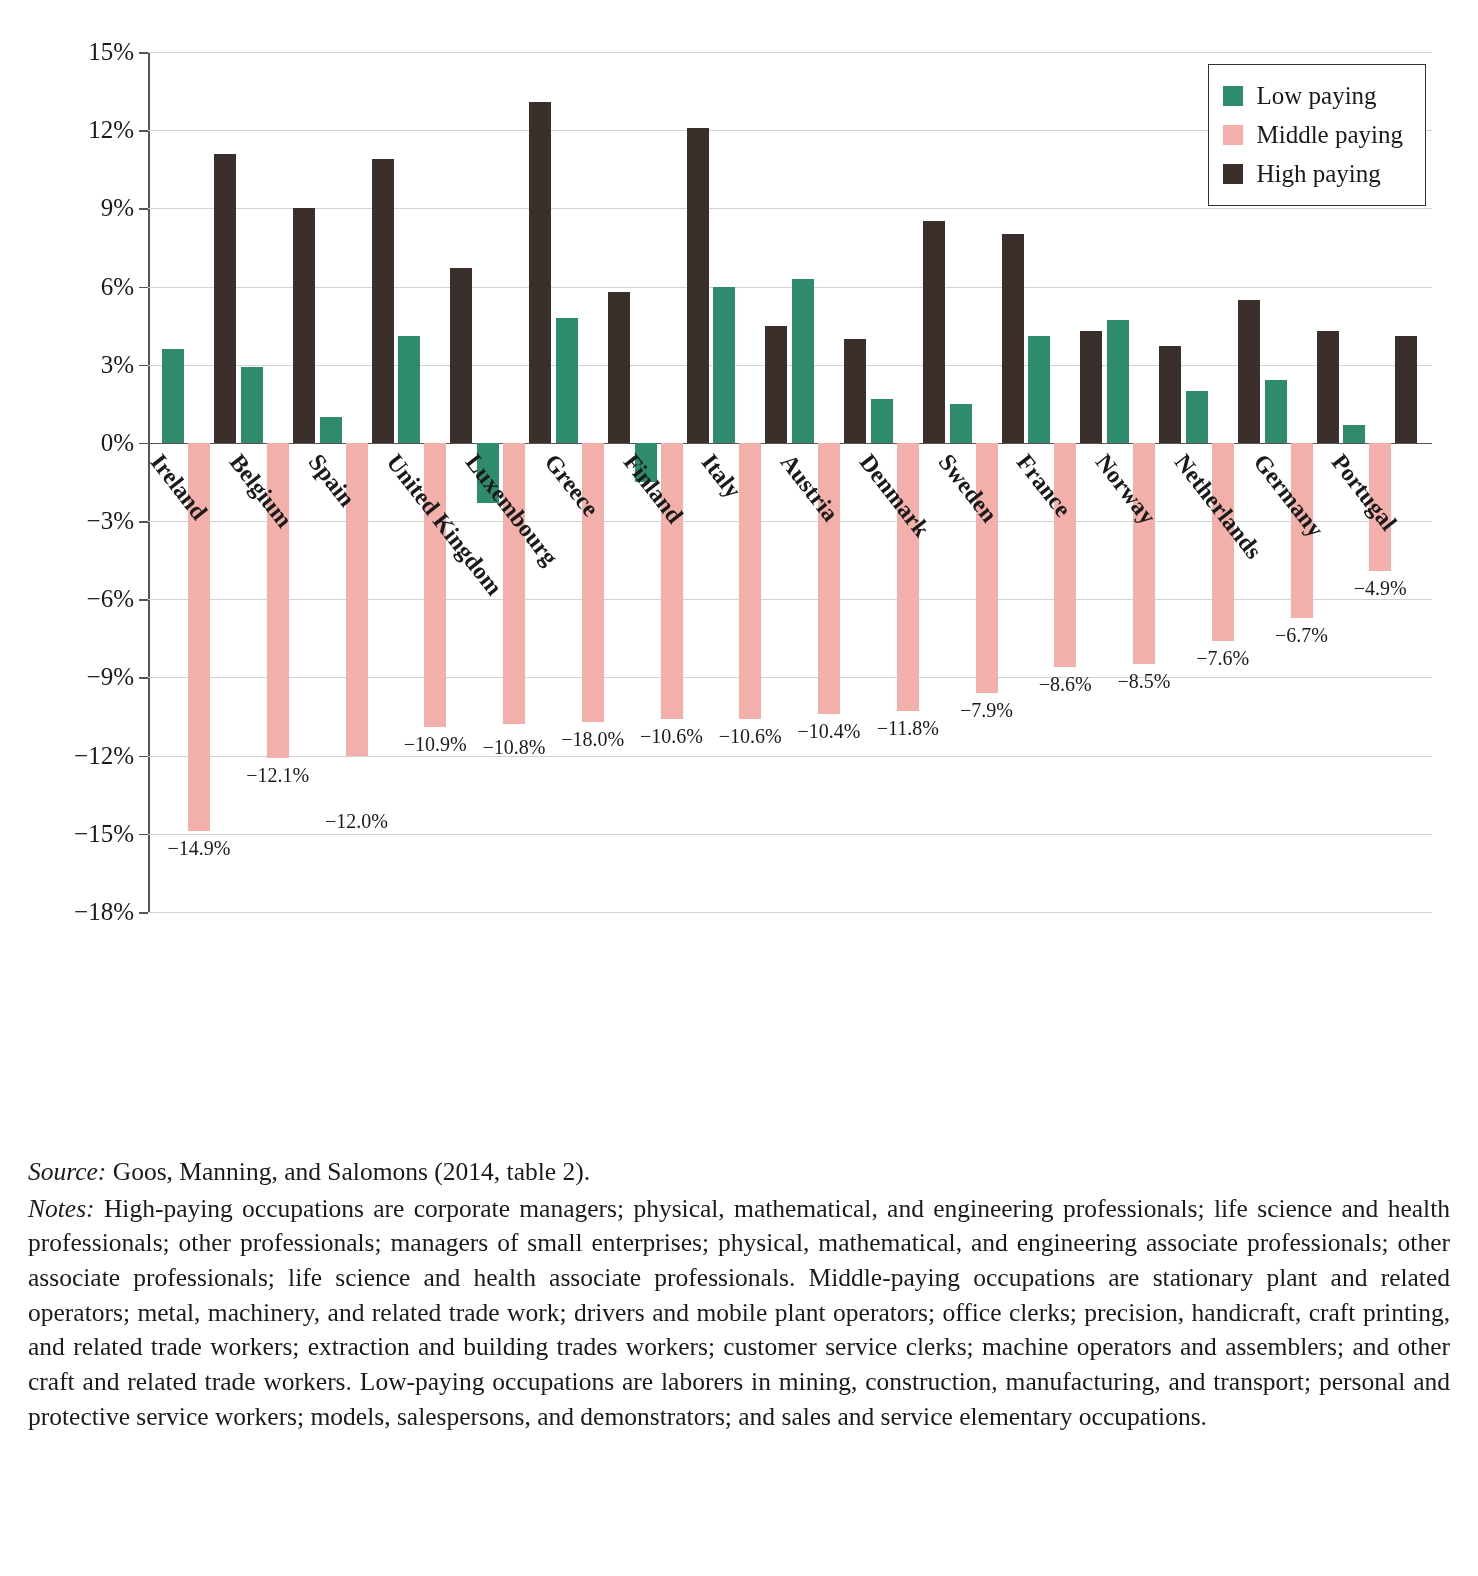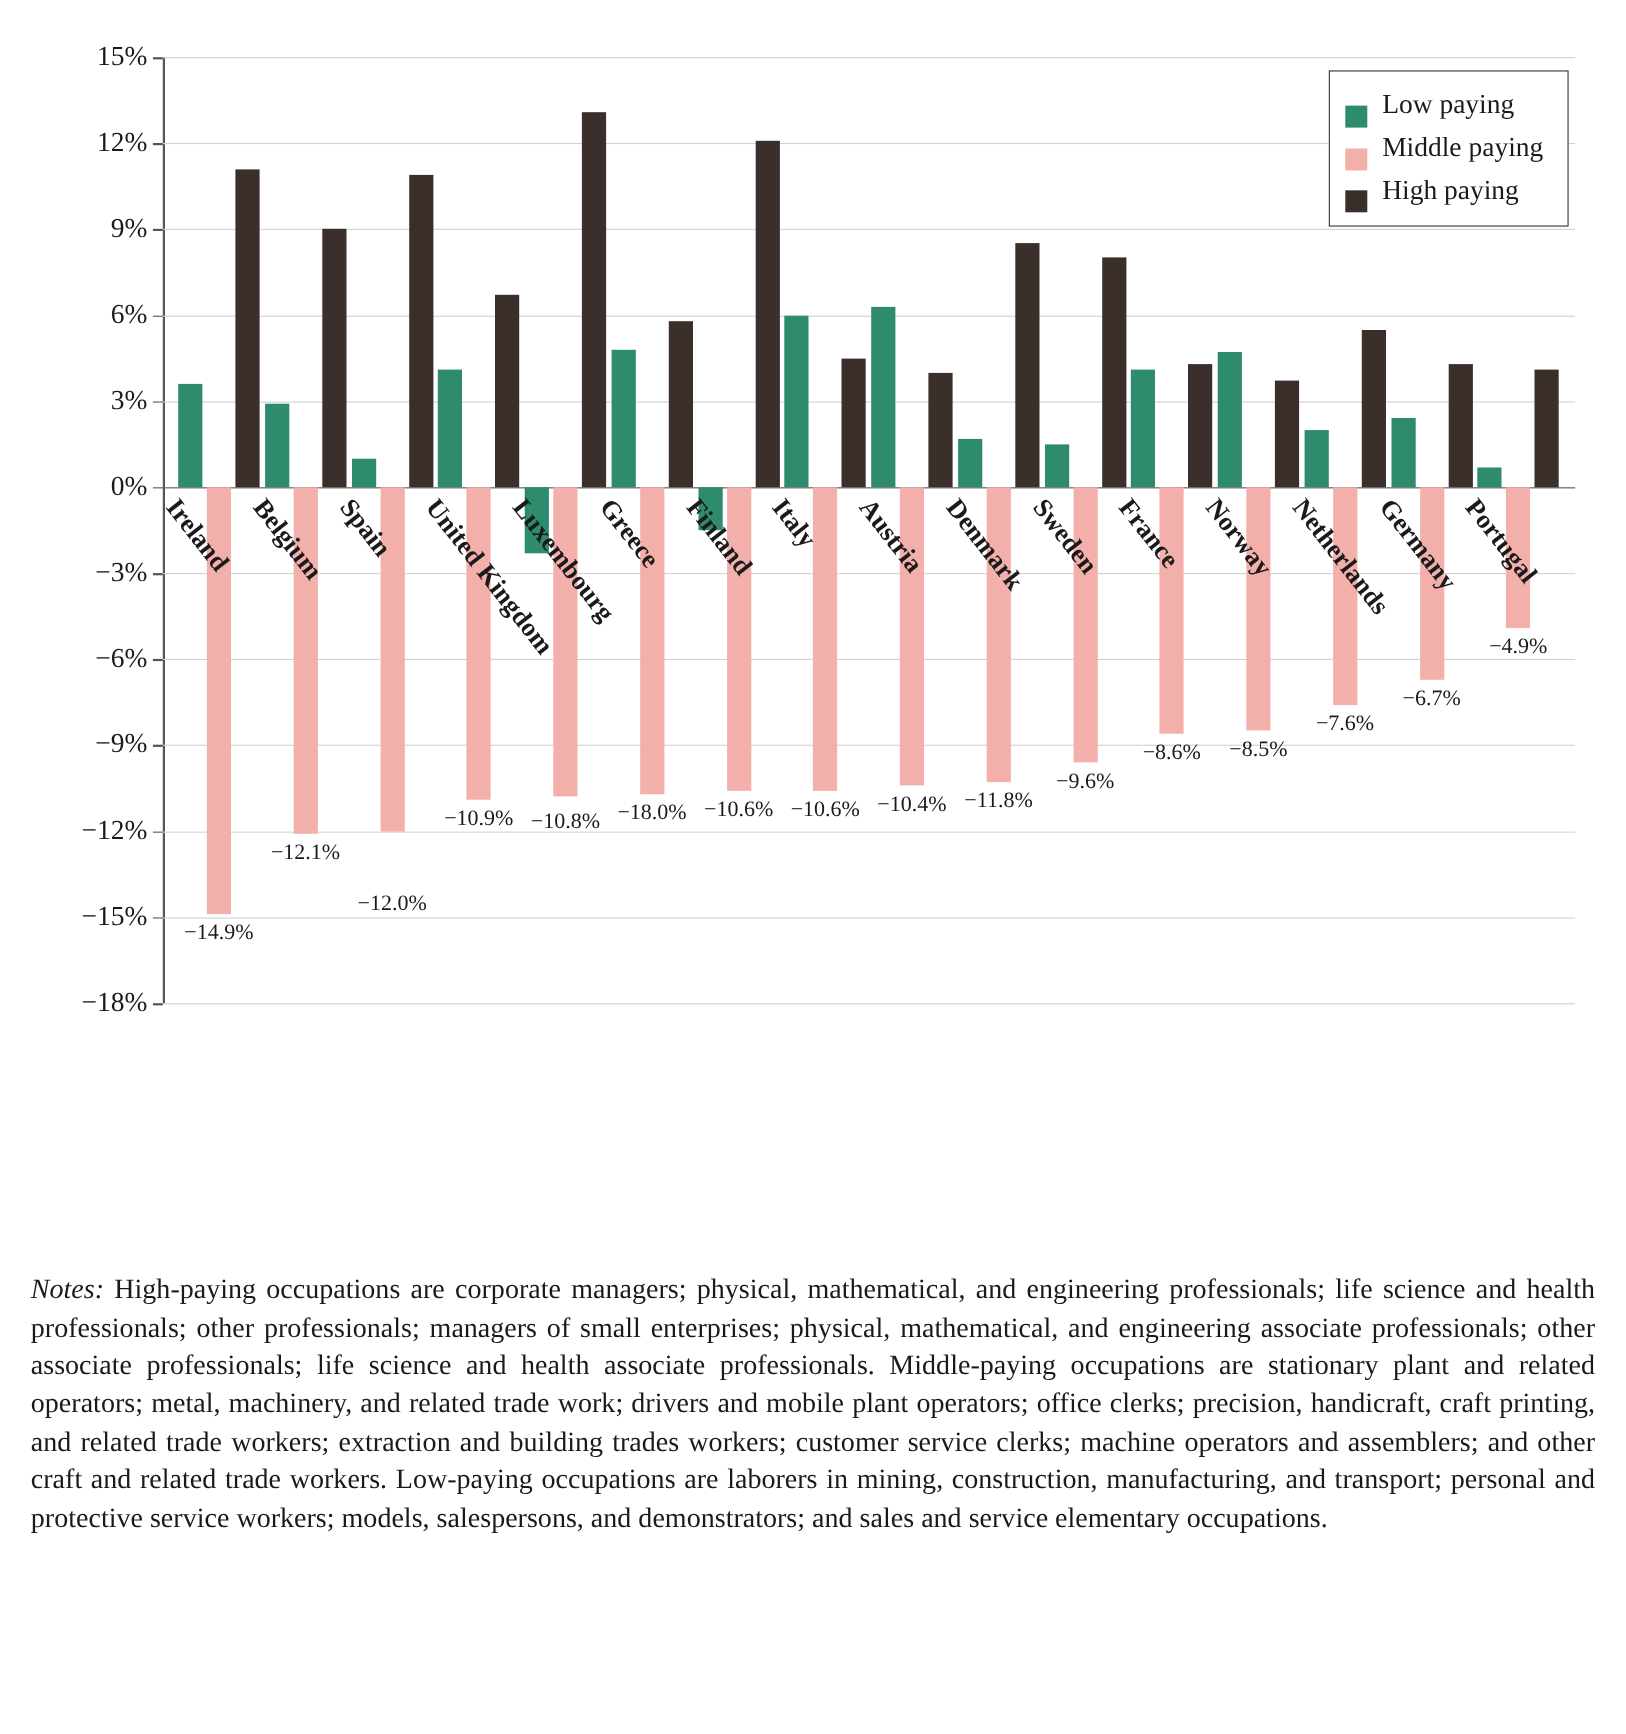--- a/index.html
+++ b/index.html
@@ -127,21 +127,21 @@
     border: 1.5px solid #333;
     background: #fff;
     padding: 12px 22px 12px 14px;
     top: 30px;
     right: 22px;
     font-size: 25px;
     line-height: 1.55;
   }
   .legend-row {
     display: flex;
-    align-items: flex-end;
+    align-items: center;
     gap: 13px;
     white-space: nowrap;
   }
   .swatch {
     width: 20px;
     height: 20px;
     display: inline-block;
     flex: 0 0 auto;
   }
 
@@ -314,21 +314,21 @@
           <div class="midlabel" style="left: 51px; top: 785.212px;">−14.9%</div>
           <div class="midlabel" style="left: 129.75px; top: 712.242px;">−12.1%</div>
           <div class="midlabel" style="left: 208.5px; top: 709.636px; margin-top: 48px;">−12.0%</div>
           <div class="midlabel" style="left: 287.25px; top: 680.97px;">−10.9%</div>
           <div class="midlabel" style="left: 366px; top: 684px;">−10.8%</div>
           <div class="midlabel" style="left: 444.75px; top: 675.758px;">−18.0%</div>
           <div class="midlabel" style="left: 523.5px; top: 673.152px;">−10.6%</div>
           <div class="midlabel" style="left: 602.25px; top: 673.152px;">−10.6%</div>
           <div class="midlabel" style="left: 681px; top: 667.939px;">−10.4%</div>
           <div class="midlabel" style="left: 759.75px; top: 665.333px;">−11.8%</div>
-          <div class="midlabel" style="left: 838.5px; top: 647.091px;">−9.6%</div>
+          <div class="midlabel" style="left: 838.5px; top: 647.091px;">−7.9%</div>
           <div class="midlabel" style="left: 917.25px; top: 621.03px;">−8.6%</div>
           <div class="midlabel" style="left: 996px; top: 618.424px;">−8.5%</div>
           <div class="midlabel" style="left: 1074.75px; top: 594.97px;">−7.6%</div>
           <div class="midlabel" style="left: 1153.5px; top: 571.515px;">−6.7%</div>
           <div class="midlabel" style="left: 1232.25px; top: 524.606px;">−4.9%</div>
         </div>
     </div>
 
     <div class="legend" id="legend">
         <div class="legend-row">
@@ -340,16 +340,17 @@
           <span>Middle paying</span>
         </div>
         <div class="legend-row">
           <span class="swatch" style="background: rgb(59, 47, 44);"></span>
           <span>High paying</span>
         </div>
       </div>
   </div>
 
   <div class="footer">
+    <p class="src-line"><span class="lbl">Source:</span><span> Goos, Manning, and Salomons (2014, table 2).</span></p>
     <p><span class="lbl">Notes:</span><span> High-paying occupations are corporate managers; physical, mathematical, and engineering professionals; life science and health professionals; other professionals; managers of small enterprises; physical, mathematical, and engineering associate professionals; other associate professionals; life science and health associate professionals. Middle-paying occupations are stationary plant and related operators; metal, machinery, and related trade work; drivers and mobile plant operators; office clerks; precision, handicraft, craft printing, and related trade workers; extraction and building trades workers; customer service clerks; machine operators and assemblers; and other craft and related trade workers. Low-paying occupations are laborers in mining, construction, manufacturing, and transport; personal and protective service workers; models, salespersons, and demonstrators; and sales and service elementary occupations.</span></p>
   </div>
 
 </div>
 
 </body></html>

